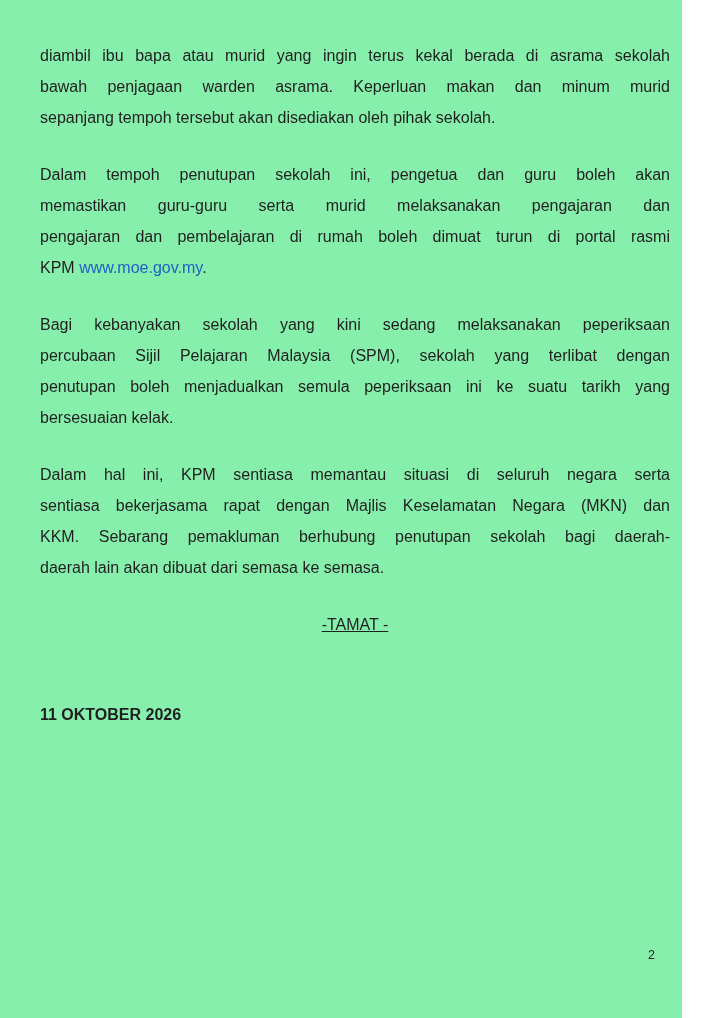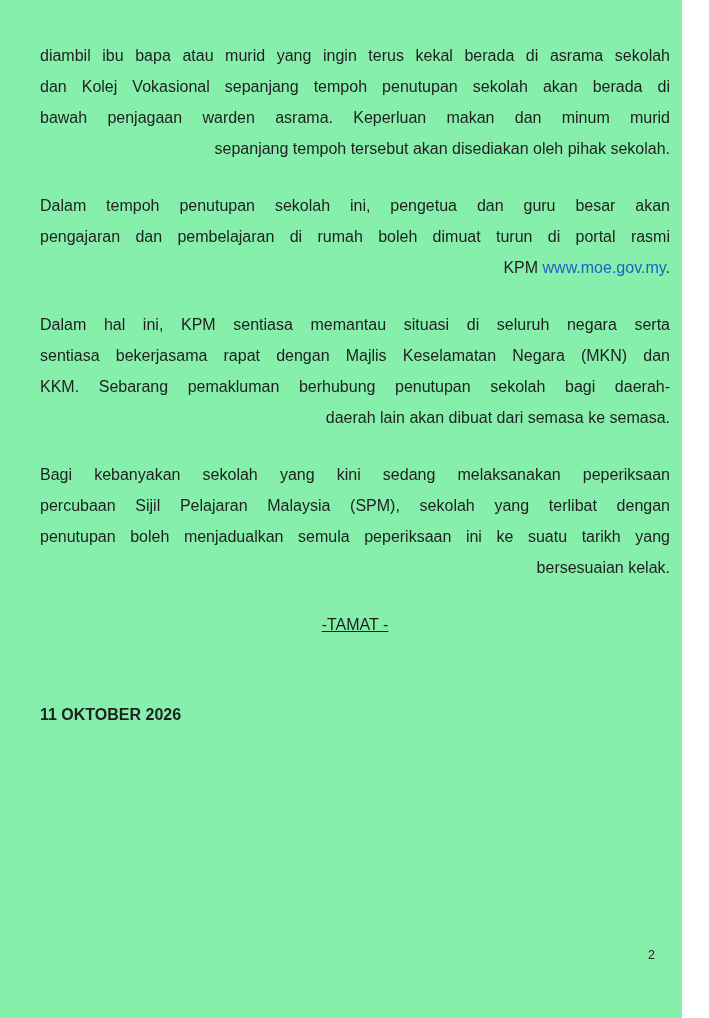--- a/index.html
+++ b/index.html
@@ -28,21 +28,21 @@
     margin: 0 0 26px 0;
   }
   
   .jline {
     text-align: justify;
     text-align-last: justify;
     white-space: nowrap;
   }
   
   .lline {
-    text-align: right;
+    text-align: left;
     white-space: nowrap;
   }
   .end-marker {
     margin: 14px 0 59px 0;
     text-align: center;
     text-decoration: underline;
   }
   .signature {
     font-weight: bold;
   }
@@ -63,43 +63,43 @@
   }
 </style>
 </head>
 <body>
 
 <div class="page">
   <div class="content">
 
     <div class="para">
       <div class="jline">diambil ibu bapa atau murid yang ingin terus kekal berada di asrama sekolah</div>
-      <div class="jline">dan Kolej Vokasional sepanjang tempoh penutupan sekolah akan berada di</div>
       <div class="jline">bawah penjagaan warden asrama. Keperluan makan dan minum murid</div>
       <div class="lline">sepanjang tempoh tersebut akan disediakan oleh pihak sekolah.</div>
     </div>
 
     <div class="para">
-      <div class="jline">Dalam tempoh penutupan sekolah ini, pengetua dan guru besar akan</div>
+      <div class="jline">Dalam tempoh penutupan sekolah ini, pengetua dan guru boleh akan</div>
+      <div class="jline">memastikan guru-guru serta murid melaksanakan pengajaran dan</div>
       <div class="jline">pengajaran dan pembelajaran di rumah boleh dimuat turun di portal rasmi</div>
       <div class="lline"><span>KPM </span><a class="doc-link">www.moe.gov.my</a><span>.</span></div>
+    </div>
+
+    <div class="para">
+      <div class="jline">Bagi kebanyakan sekolah yang kini sedang melaksanakan peperiksaan</div>
+      <div class="jline">percubaan Sijil Pelajaran Malaysia (SPM), sekolah yang terlibat dengan</div>
+      <div class="jline">penutupan boleh menjadualkan semula peperiksaan ini ke suatu tarikh yang</div>
+      <div class="lline">bersesuaian kelak.</div>
     </div>
 
     <div class="para">
       <div class="jline">Dalam hal ini, KPM sentiasa memantau situasi di seluruh negara serta</div>
       <div class="jline">sentiasa bekerjasama rapat dengan Majlis Keselamatan Negara (MKN) dan</div>
       <div class="jline">KKM. Sebarang pemakluman berhubung penutupan sekolah bagi daerah-</div>
       <div class="lline">daerah lain akan dibuat dari semasa ke semasa.</div>
-    </div>
-
-    <div class="para">
-      <div class="jline">Bagi kebanyakan sekolah yang kini sedang melaksanakan peperiksaan</div>
-      <div class="jline">percubaan Sijil Pelajaran Malaysia (SPM), sekolah yang terlibat dengan</div>
-      <div class="jline">penutupan boleh menjadualkan semula peperiksaan ini ke suatu tarikh yang</div>
-      <div class="lline">bersesuaian kelak.</div>
     </div>
 
     <div class="end-marker">-TAMAT -</div>
 
     <div class="signature">
       <div class="sig-line">11 OKTOBER 2026</div>
     </div>
 
   </div>
 

